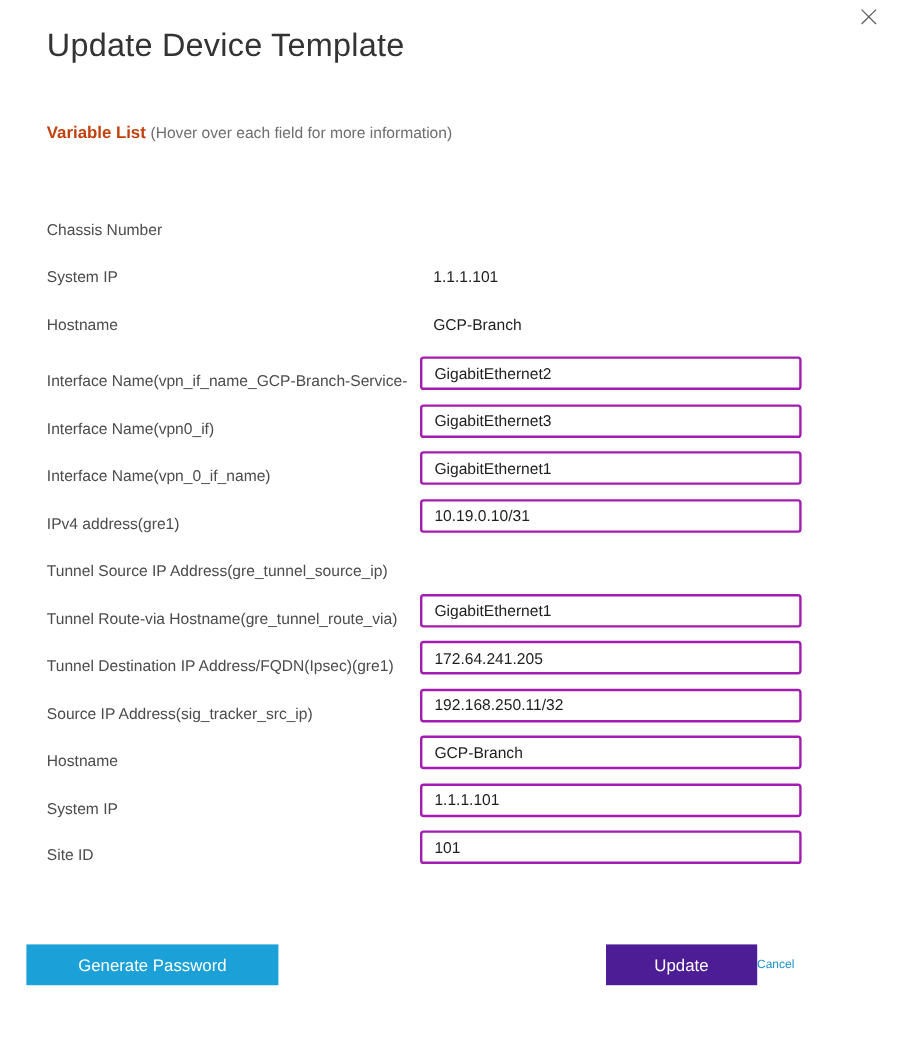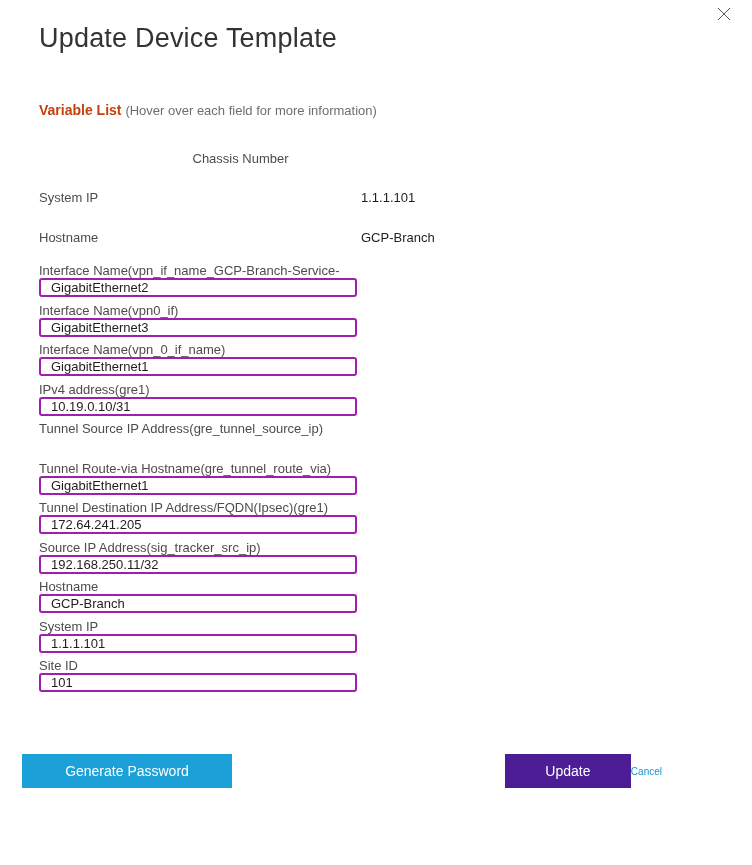--- a/index.html
+++ b/index.html
@@ -71,28 +71,27 @@
   }
   .row-static { height: 14px; }
   .row-static .row-value {
     font-size: 13px;
     line-height: 14px;
     color: #1e1e1e;
     padding-left: 11px;
     white-space: nowrap;
   }
   .row-status   { margin-top: 0; }
-  .row-chassis  { margin-top: 34px; justify-content: center; }
+  .row-chassis  { margin-top: 67px; }
   .row-sysip    { margin-top: 25px; }
   .row-hostname { margin-top: 26px; }
   .row-input {
-    align-items: flex-start;
+    align-items: flex-end;
     height: 28px;
     margin-top: 11.5px;
-    flex-direction: column;
   }
   .row-input-first { margin-top: 19px; }
   .row-input .row-field {
     width: 318px;
     height: 28px;
     border: 2px solid #a21caf;
     border-radius: 3px;
     background: #ffffff;
     font-family: "Liberation Sans", "DejaVu Sans", sans-serif;
     font-size: 13px;

